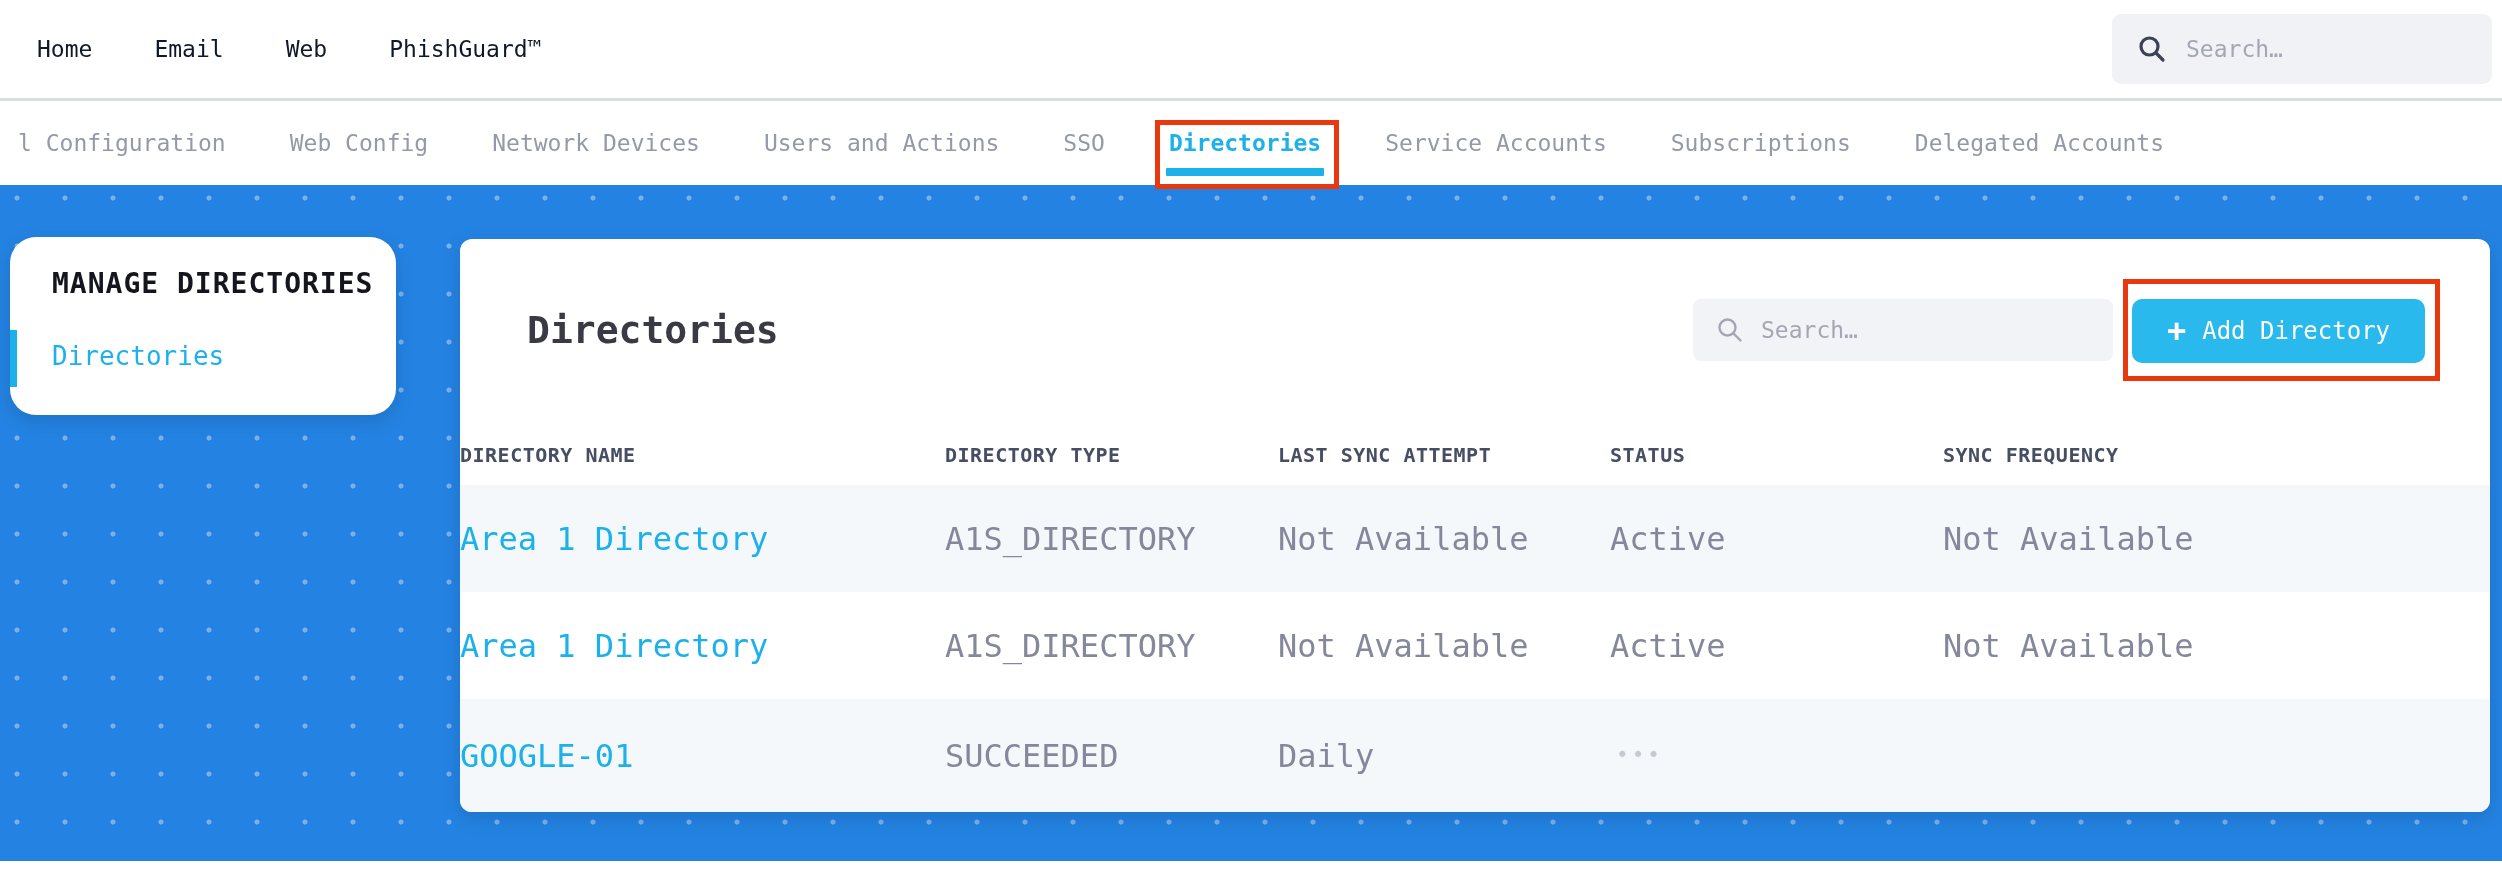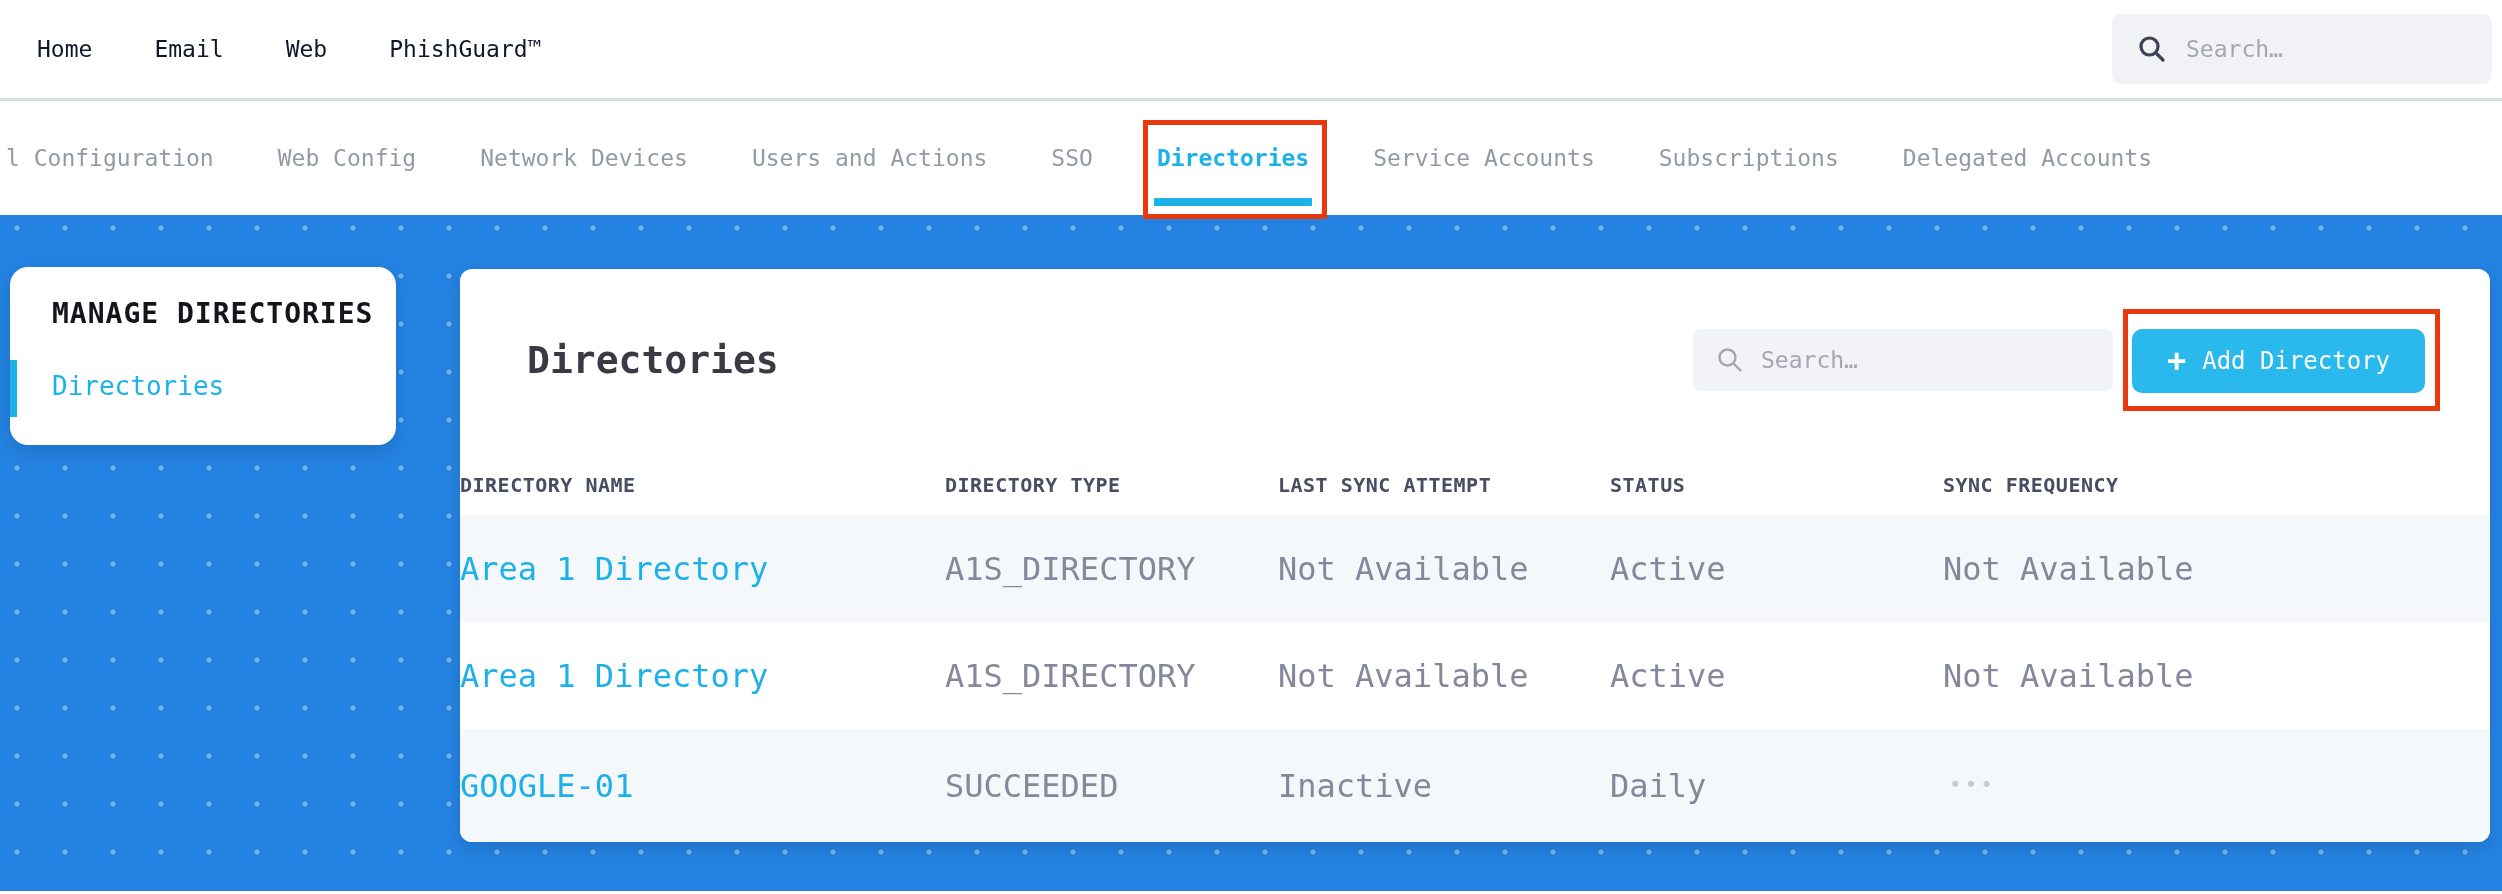--- a/index.html
+++ b/index.html
@@ -19,22 +19,22 @@
   }
   .top-search svg { flex:none; color:#3c4254; }
   .search-input {
     border:none; background:transparent; outline:none; width:100%;
     font-family:inherit; font-size:23px; color:#6b6f7d;
   }
   .search-input::placeholder { color:#a3a7b4; }
 
   
   .tabs {
-    height:114px; background:#fff; display:flex; align-items:stretch;
-    gap:64px; padding-left:6px; position:relative; z-index:4;
+    height:84px; background:#fff; display:flex; align-items:stretch;
+    gap:64px; padding-left:18px; position:relative; z-index:4;
   }
   .tab {
     position:relative; display:flex; align-items:center;
     font-size:23px; color:#9599a7; font-weight:500; white-space:nowrap; cursor:pointer;
   }
   .tab.active { color:#1db1e9; font-weight:700; }
   .tab-underline {
     position:absolute; left:-3px; right:-3px; bottom:9px; height:8px;
     background:#1db1e9; border-radius:1px;
   }
@@ -46,21 +46,21 @@
   
   .workspace {
     position:relative; height:676px; background:#2483e2;
     background-image:radial-gradient(circle at 3px 3px, rgba(255,255,255,0.38) 2.2px, rgba(255,255,255,0) 2.9px);
     background-size:48px 48px; background-position:14px 10px;
   }
 
   
   .side-card {
     position:absolute; left:10px; top:52px; width:386px; height:178px;
-    background:#fff; border-radius:18px; box-shadow:0 6px 18px rgba(8,40,80,.18);
+    background:#fff; border-radius:26px; box-shadow:0 6px 18px rgba(8,40,80,.18);
   }
   .side-title {
     position:absolute; left:42px; top:30px; font-size:28px; font-weight:700;
     letter-spacing:1px; color:#15151e; white-space:nowrap;
   }
   .side-link {
     position:absolute; left:42px; top:104px; font-size:26px; font-weight:500;
     color:#1db1e9; cursor:pointer; white-space:nowrap;
   }
   .side-active-bar {
@@ -193,20 +193,19 @@
         <span class="cell">A1S_DIRECTORY</span>
         <span class="cell">Not Available</span>
         <span class="cell">Active</span>
         <span class="cell">Not Available</span>
         <span></span>
       </div>
 
       <div class="trow row stripe">
         <span class="cell link">GOOGLE-01</span>
         <span class="cell">SUCCEEDED</span>
-        <span class="cell">Inactive</span>
         <span class="cell">Daily</span>
         <span class="menu-dots">•••</span>
       </div>
     </div>
 
   </div>
 </div>
 
 </body></html>

